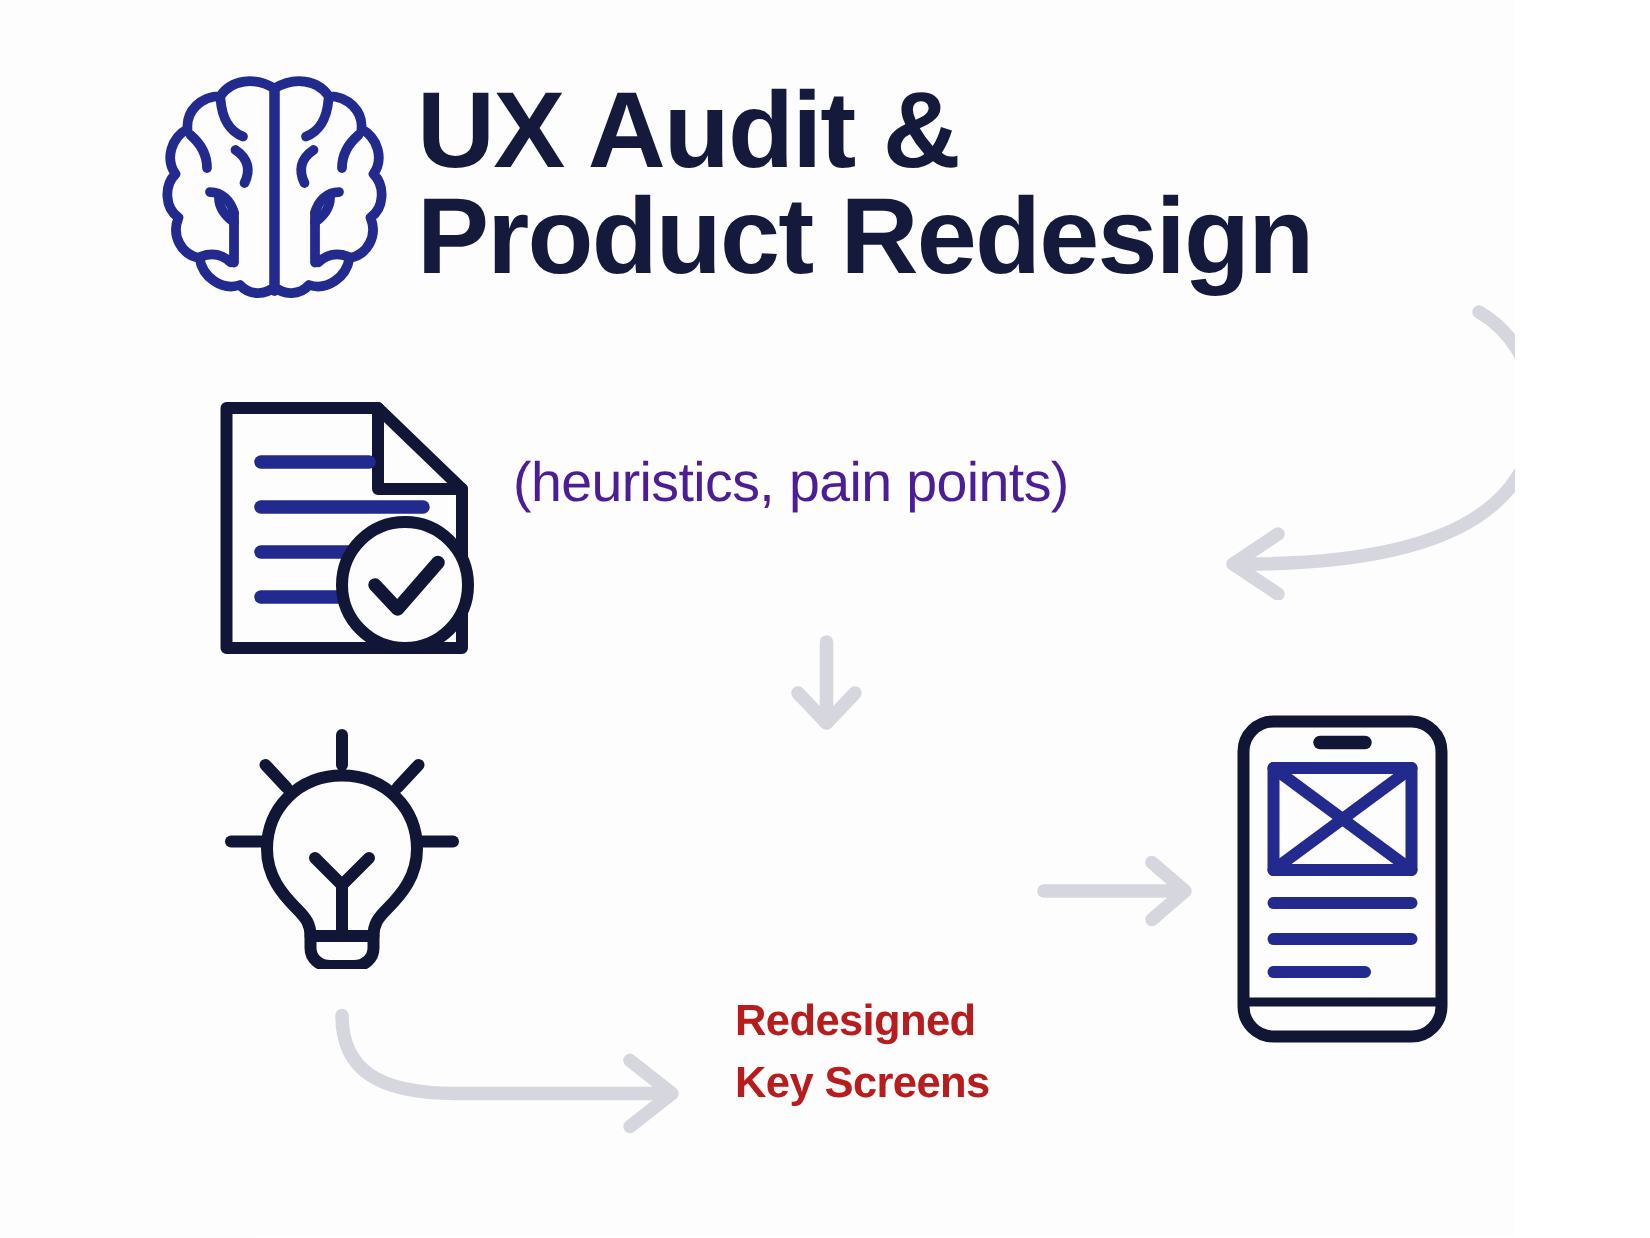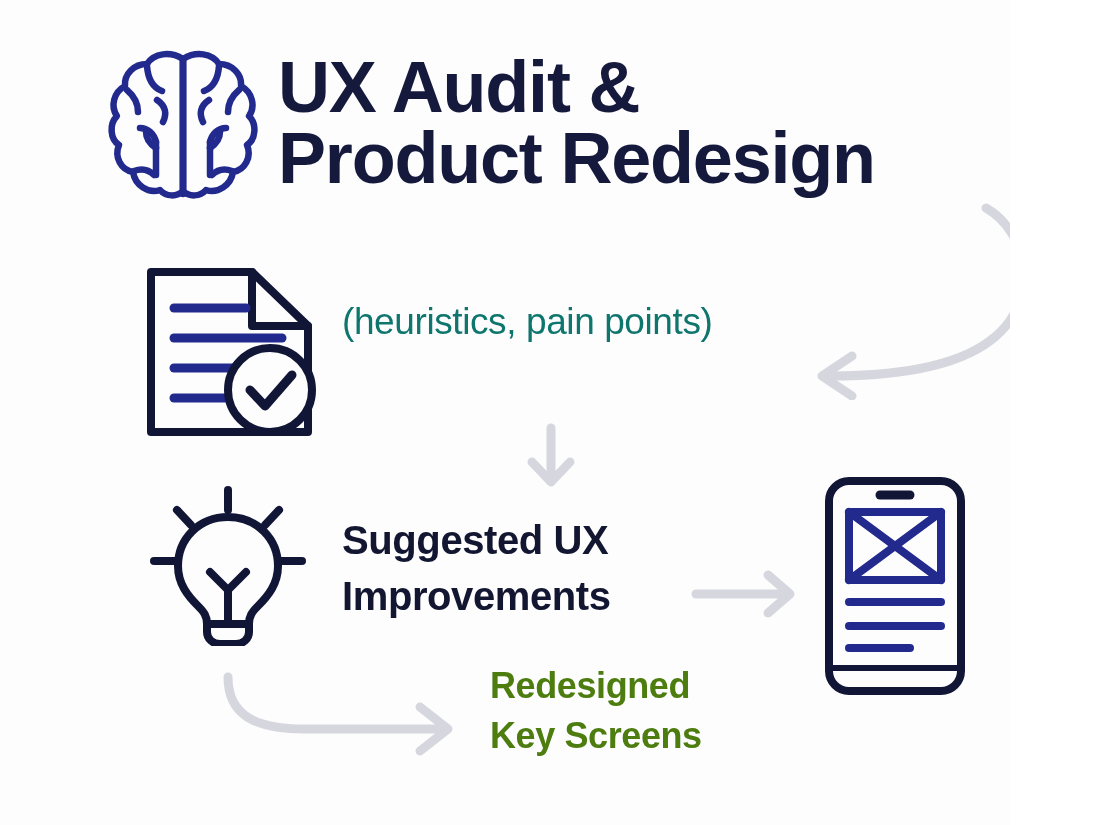--- a/index.html
+++ b/index.html
@@ -52,21 +52,21 @@
     width: 470px;
   }
   #report-title {
     color: #121630;
     font-size: 40px;
     font-weight: bold;
     letter-spacing: -0.4px;
     line-height: 1.05;
   }
   #report-sub {
-    color: #0f766e;
+    color: #4c1d95;
     font-size: 37px;
     font-weight: normal;
     letter-spacing: -0.4px;
     line-height: 1.12;
     margin-top: 7px;
   }
 
   
   #bulb-icon {
     left: 146px;
@@ -88,22 +88,22 @@
     white-space: pre-line;
   }
 
   
   #screens-block {
     left: 490px;
     top: 661px;
     width: 360px;
   }
   #screens-title {
-    color: #4d7c0f;
-    font-size: 36px;
+    color: #b91c1c;
+    font-size: 29px;
     font-weight: bold;
     letter-spacing: -0.4px;
     line-height: 1.4;
     white-space: pre-line;
   }
 
   
   #phone-icon {
     left: 820px;
     top: 472px;
@@ -240,24 +240,20 @@
                C 122 112, 132 100, 132 82
                C 132 55, 111 33, 82 33 Z"></path>
 
       <path d="M64 88 L 82 106 L 100 88"></path>
       <path d="M82 106 L 82 140"></path>
 
       <path d="M61 140 L 103 140 L 103 148 C 103 155, 97 160, 90 160 L 74 160 C 67 160, 61 155, 61 148 Z"></path>
     </svg>
   </div>
 
-  <div class="abs" id="improve-block">
-    <div id="improve-title">Suggested UX
-Improvements</div>
-  </div>
 
   <div class="abs" id="arrow-improve-to-phone">
     <svg viewBox="0 0 112 52" width="112" height="52" fill="none" stroke="#d6d7de" stroke-width="9" stroke-linecap="round" stroke-linejoin="round">
       <path d="M8 26 L 98 26"></path>
       <path d="M80 7 L 102 26 L 80 45"></path>
     </svg>
   </div>
 
   <div class="abs" id="arrow-bulb-to-screens">
     <svg viewBox="0 0 280 110" width="280" height="110" fill="none" stroke="#d6d7de" stroke-width="9" stroke-linecap="round" stroke-linejoin="round">

